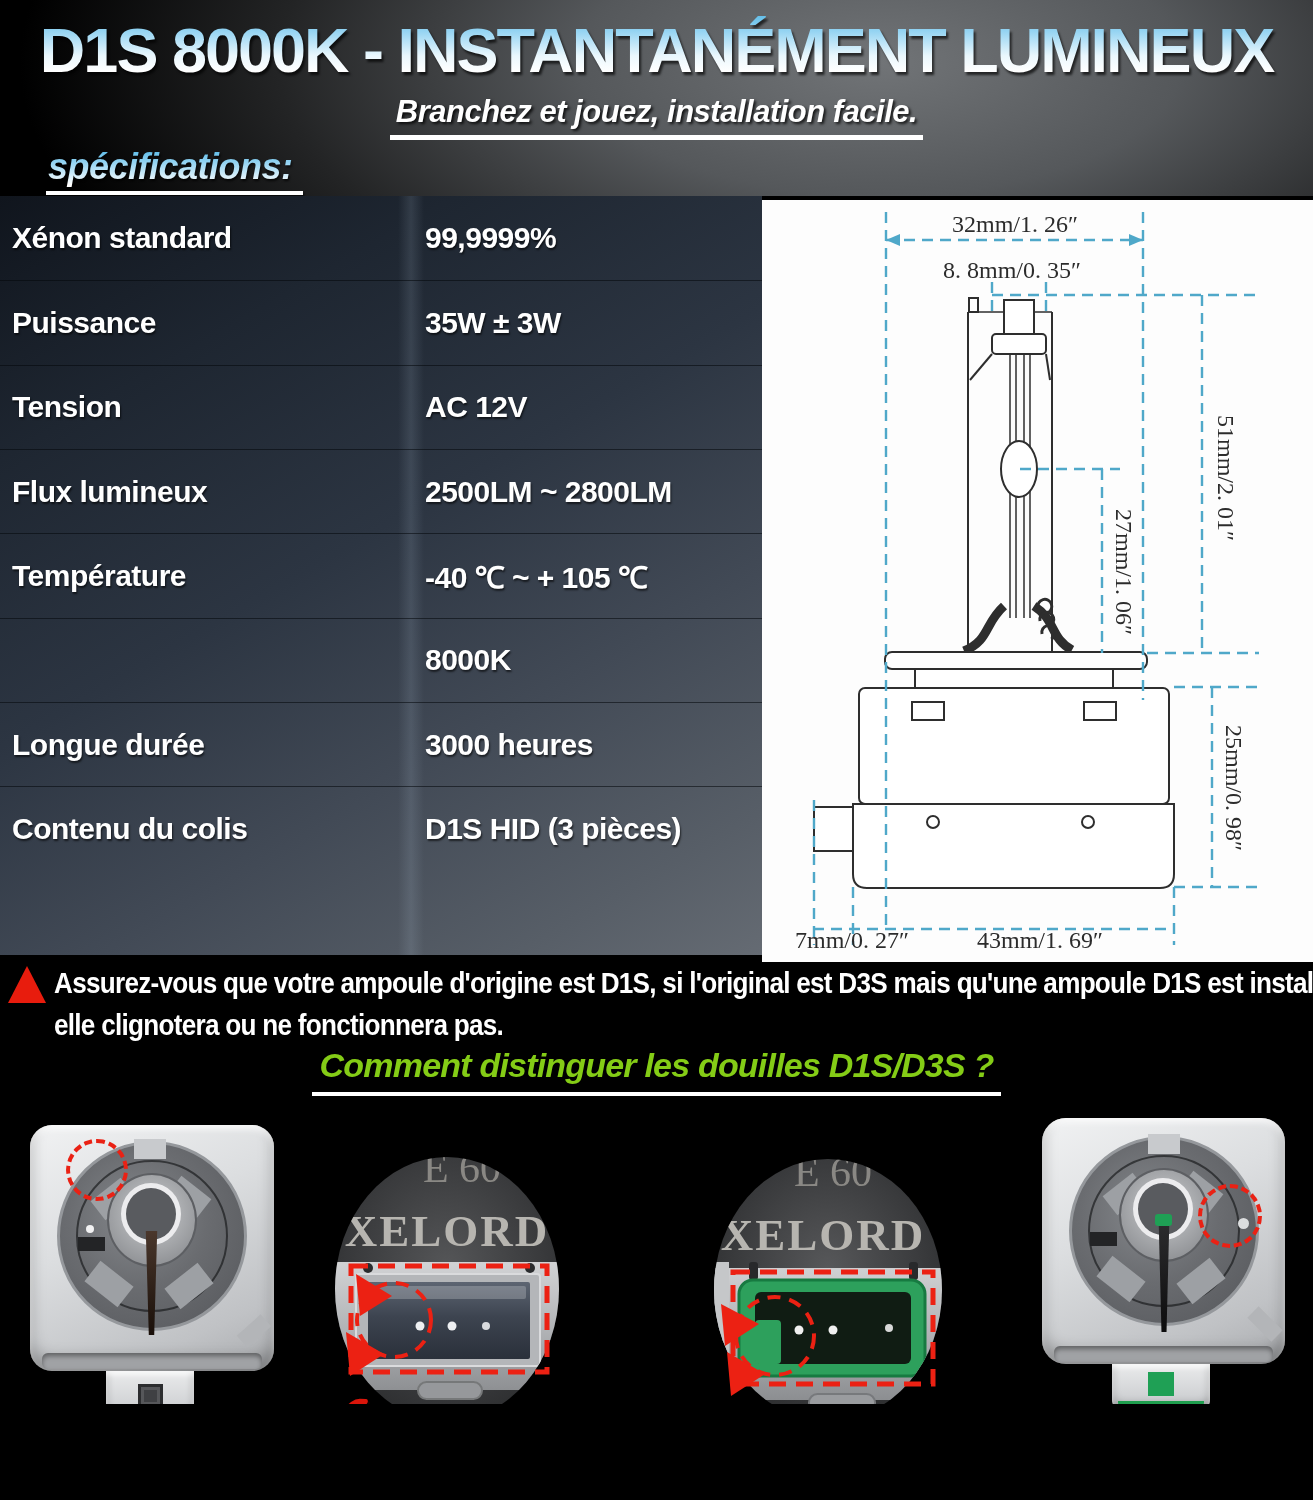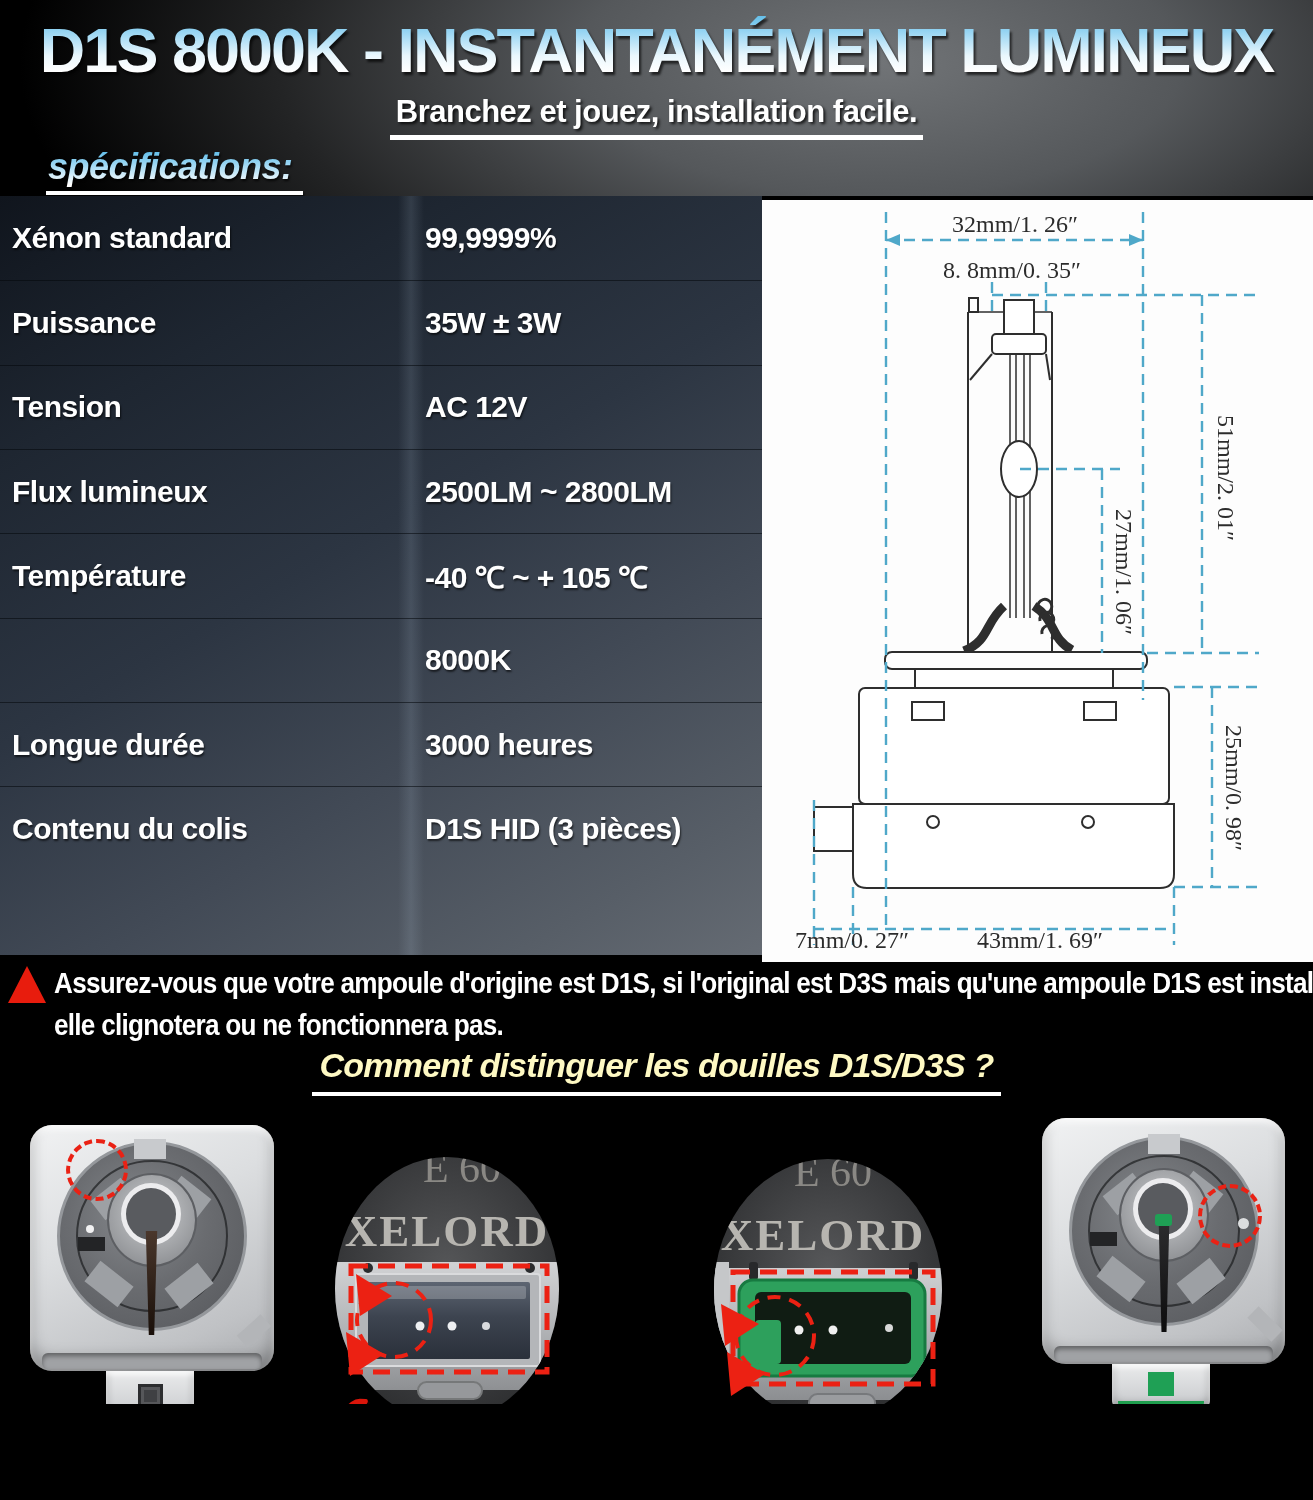--- a/index.html
+++ b/index.html
@@ -9,21 +9,21 @@
 
   
   .header { position:absolute; left:0; top:0; width:1313px; height:196px;
             background: radial-gradient(ellipse 860px 380px at 67% 32%, #717477 0%, #55585b 35%, #232425 70%, #000 100%); }
   .title { position:absolute; top:14px; left:0; width:100%; text-align:center;
            font-size:63px; font-weight:bold; letter-spacing:-2px; white-space:nowrap;
            background:linear-gradient(180deg,#5fbce8 0%,#9ad6f3 26%,#eaf7fd 58%,#ffffff 80%);
            -webkit-background-clip:text; background-clip:text; color:transparent;
            filter:drop-shadow(2px 3px 1px rgba(0,0,0,0.65)); }
   .subtitle-wrap { position:absolute; top:94px; left:0; width:100%; text-align:center; }
-  .subtitle { display:inline-block; font-size:31px; font-weight:bold; color:#fff;
+  .subtitle { display:inline-block; font-size:31px; font-weight:bold; font-style:italic; color:#fff;
               border-bottom:5px solid #fff; padding:0 6px 5px 6px; letter-spacing:-0.5px;
               text-shadow:2px 2px 3px rgba(0,0,0,0.8); }
   .specs-label-wrap { position:absolute; top:146px; left:46px; }
   .specs-label { display:inline-block; font-size:36px; font-weight:bold; font-style:italic;
                  background:linear-gradient(180deg,#49b4e6 0%,#9ad6f3 40%,#ffffff 85%);
                  -webkit-background-clip:text; background-clip:text; color:transparent;
                  border-bottom:4px solid #fff; padding:0 10px 3px 2px; letter-spacing:-0.5px;
                  filter:drop-shadow(1px 2px 1px rgba(0,0,0,0.7)); }
 
   
@@ -47,21 +47,21 @@
   
   .warn-triangle { position:absolute; left:8px; top:966px; width:0; height:0;
                    border-left:19px solid transparent; border-right:19px solid transparent;
                    border-bottom:37px solid #e81c0d; }
   .warn-text { position:absolute; left:54px; top:963px; width:1460px;
                color:#fff; font-size:29px; font-weight:bold; letter-spacing:-0.8px; line-height:1.44;
                transform:scaleX(0.90); transform-origin:left top; text-shadow:1px 2px 2px #000; }
   .warn-text .line { display:block; }
 
   .compare-heading-wrap { position:absolute; top:1046px; left:0; width:100%; text-align:center; }
-  .compare-heading { display:inline-block; font-size:34px; font-weight:bold; font-style:italic; color:#fef9c3;
+  .compare-heading { display:inline-block; font-size:34px; font-weight:bold; font-style:italic; color:#84cc16;
                      border-bottom:4px solid #fff; padding:0 8px 7px 8px; letter-spacing:-0.8px;
                      text-shadow:1px 2px 2px #000; }
 
   
   .abs { position:absolute; }
   .photo-socket { position:absolute; }
   .ps-body { position:absolute; left:0; top:0; border-radius:22px;
              background:linear-gradient(155deg,#f1f2f3 0%,#dcdee0 40%,#c0c2c5 80%,#a9abae 100%);
              box-shadow: inset 0 -12px 16px rgba(0,0,0,0.28), inset 0 4px 6px rgba(255,255,255,0.85); }
   .ps-ledge { position:absolute; border-radius:6px; background:#a0a2a5;

